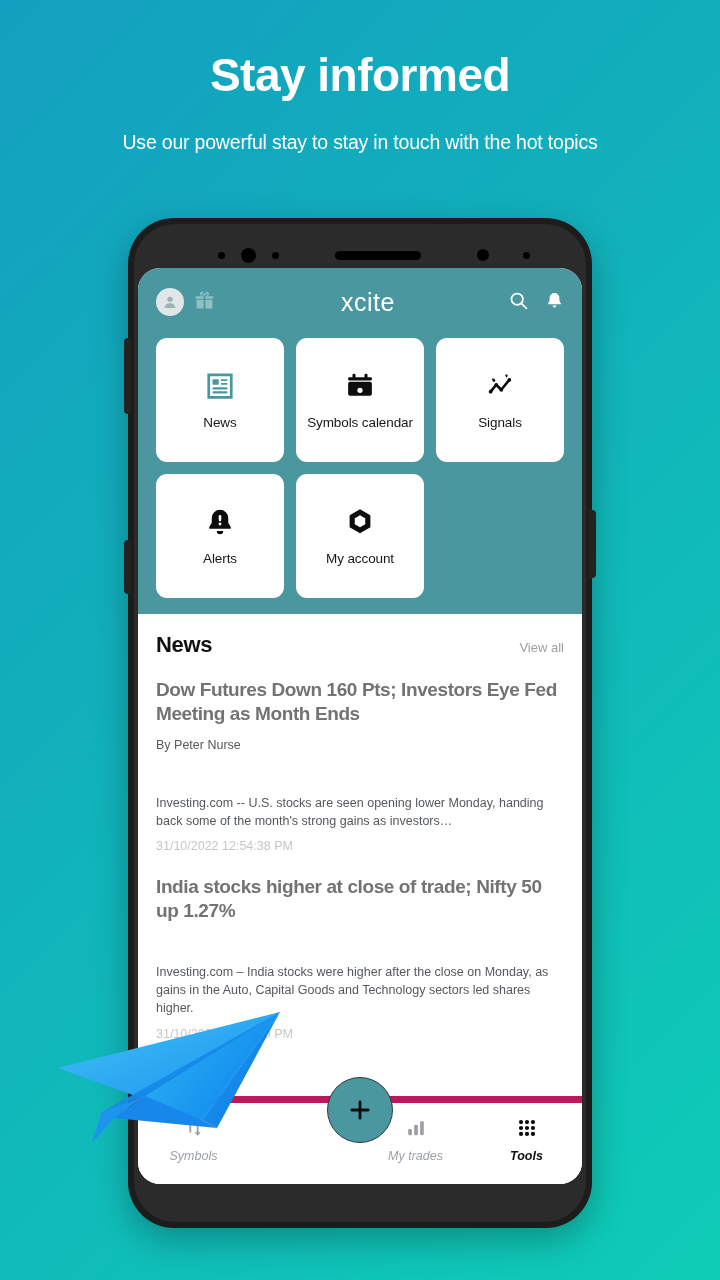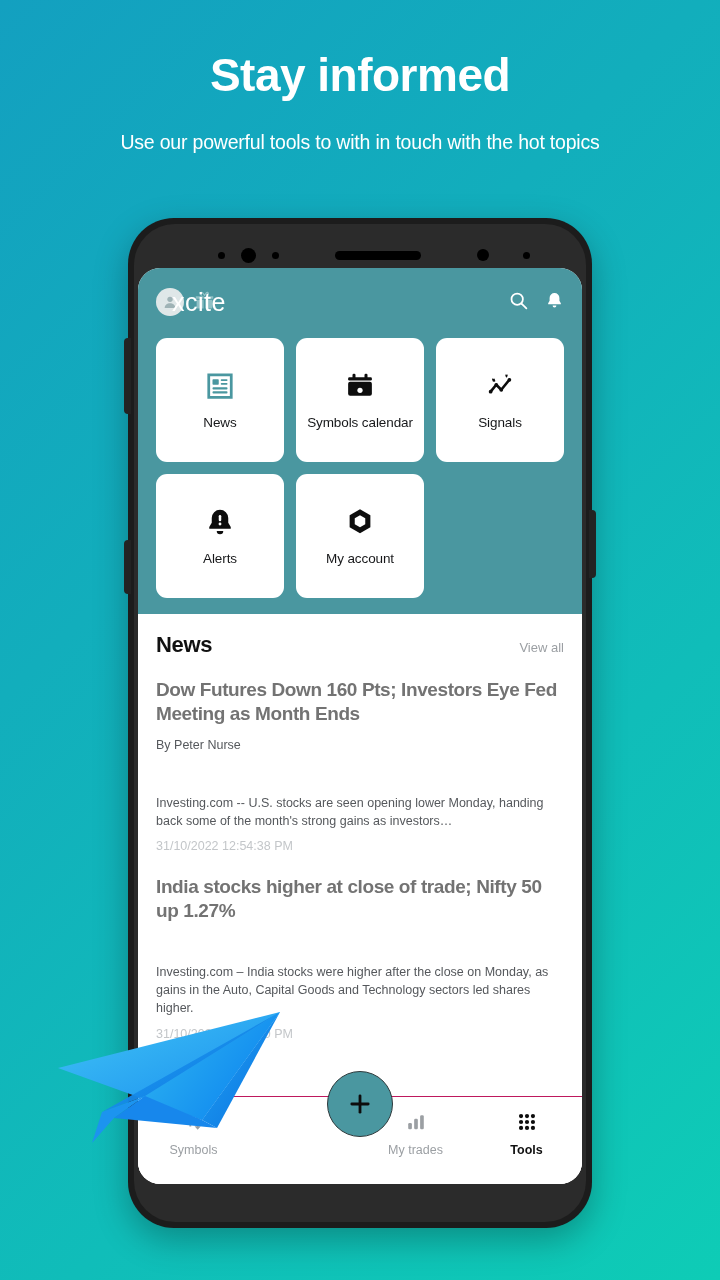--- a/index.html
+++ b/index.html
@@ -133,21 +133,21 @@
     width: 28px; height: 28px;
     border-radius: 50%;
     background: #dfe7e8;
     display: flex; align-items: center; justify-content: center;
     flex: none;
   }
   .gift-icon { margin-left: 10px; flex: none; }
   .brand {
     position: absolute;
     left: 16px; right: 0;
-    text-align: left;
+    text-align: center;
     color: #ffffff;
     font-size: 25px;
     letter-spacing: 0.5px;
     font-weight: normal;
     pointer-events: none;
   }
   .topbar-right {
     margin-left: auto;
     display: flex;
     align-items: center;
@@ -241,24 +241,25 @@
     color: #c3c6c9;
   }
 
   
   .bottom-nav {
     position: absolute;
     left: 0; bottom: 0;
     width: 444px;
     height: 88px;
     background: #ffffff;
-    border-top: 1px solid #be185d;
+    border-top: 7px solid #be185d;
     display: flex;
     align-items: flex-start;
     padding-top: 14px;
+    font-style: italic;
   }
   .nav-item {
     flex: 1;
     display: flex;
     flex-direction: column;
     align-items: center;
     gap: 6px;
     cursor: pointer;
   }
   .nav-spacer { flex: 1; }
@@ -294,21 +295,21 @@
     height: 155px;
     z-index: 20;
     pointer-events: none;
   }
 </style>
 </head>
 <body>
 
 <div class="promo">
   <div class="promo-title">Stay informed</div>
-  <div class="promo-sub">Use our powerful tools to with in touch with the hot topics</div>
+  <div class="promo-sub">Use our powerful stay to stay in touch with the hot topics</div>
 </div>
 
 <div class="phone">
   <div class="phone-inner-bezel"></div>
 
   <div class="btn-vol-up"></div>
   <div class="btn-vol-dn"></div>
   <div class="btn-power"></div>
 
   <div class="sensors">

